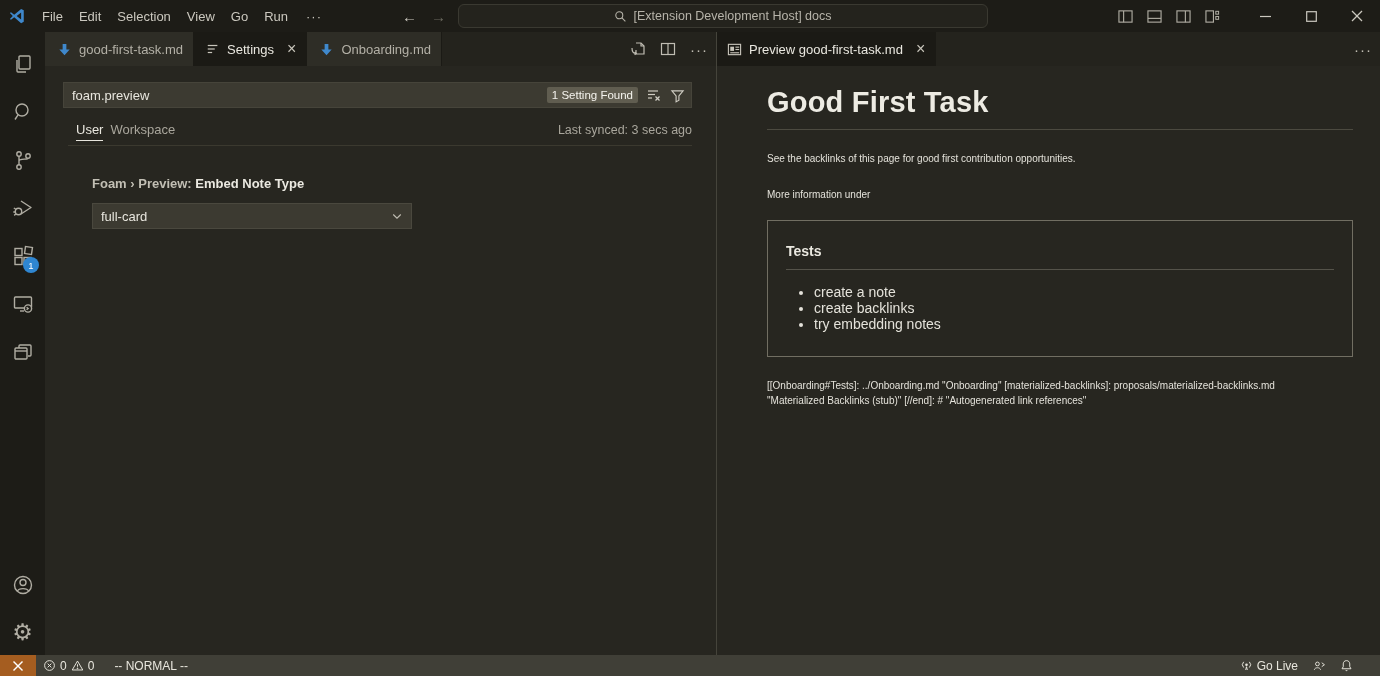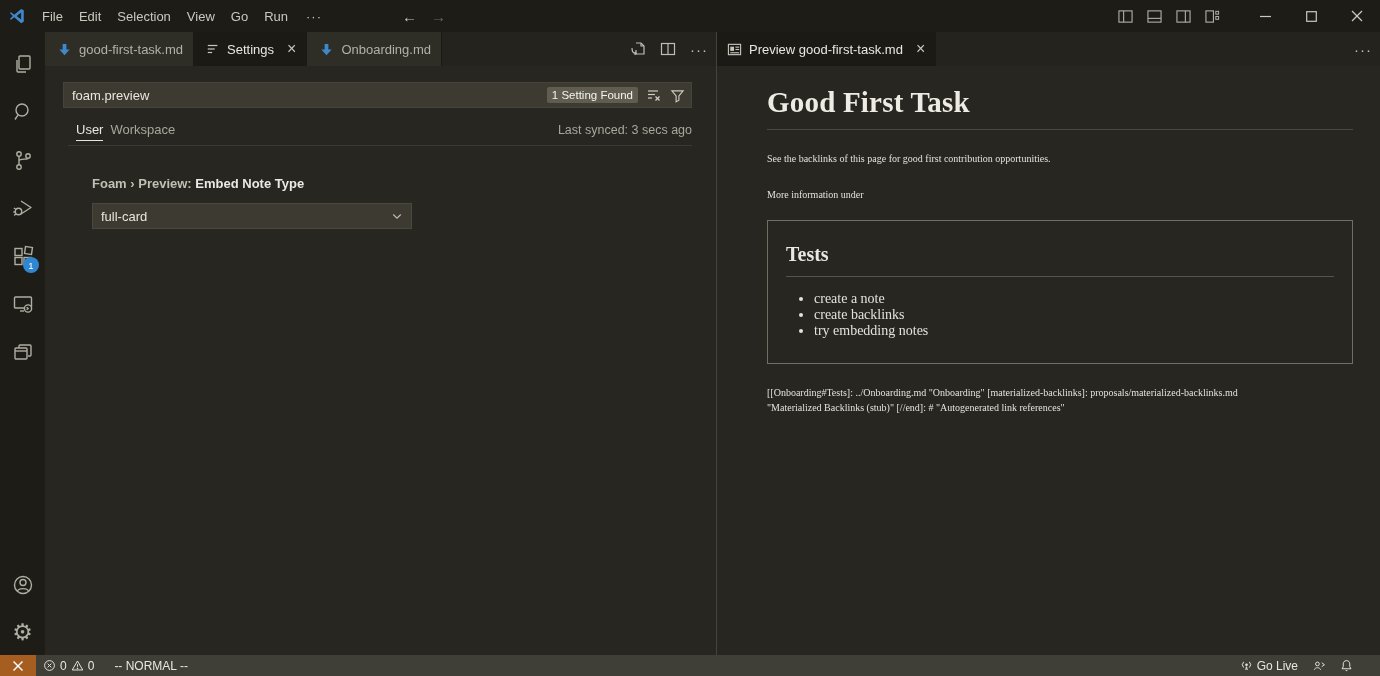--- a/index.html
+++ b/index.html
@@ -83,29 +83,29 @@
   .setting-label { font-size:13px; margin-bottom:12px; }
   .setting-cat { color:#c2bfb4; font-weight:600; }
   .setting-name { color:#ebe9e1; font-weight:700; }
   .select-box {
     width:320px; height:26px; background:#3c3a31; border:1px solid #4a483e;
     display:flex; align-items:center; padding:0 8px; color:#e8e6de; font-size:13px; cursor:default;
   }
   .select-box .chev { margin-left:auto; color:#c0bdb3; }
 
   
-  .preview { flex:1; background:#272620; padding:20px 27px 0 50px; overflow:hidden;font-family:Liberation Serif, serif; }
+  .preview { flex:1; background:#272620; padding:20px 27px 0 50px; overflow:hidden; }
   .preview h1 {
     font-size:29px; font-weight:600; color:#edebe3; padding-bottom:10px;
     border-bottom:1px solid #4c4a40; margin-bottom:4px; letter-spacing:.2px;
   }
   .preview p { font-size:10px; line-height:1.5; margin-top:21px; color:#e4e2da; }
   .note-card { border:1px solid #716e62; margin-top:18px; padding:12px 18px 22px; }
   .note-card h2 {
-    font-size:20px; font-weight:600; color:#eae8e0; margin-top:10px;
+    font-size:14px; font-weight:600; color:#eae8e0; margin-top:10px;
     padding-bottom:10px; border-bottom:1px solid #55534a;
   }
   .note-card ul { margin:14px 0 2px 0; padding-left:28px; }
   .note-card li { font-size:14px; margin:0 0; color:#e4e2da; }
   .md-link { color:#4596e8; text-decoration:none; cursor:pointer; }
   .link-para { margin-top:26px; }
   .refs-para { margin-top:20px; max-width:522px; }
 
   
   .statusbar {
@@ -130,20 +130,27 @@
   <div class="menu-item">File</div>
   <div class="menu-item">Edit</div>
   <div class="menu-item">Selection</div>
   <div class="menu-item">View</div>
   <div class="menu-item">Go</div>
   <div class="menu-item">Run</div>
   <div class="menu-overflow">···</div>
   <div class="nav-arrows">
     <span class="nav-back">←</span>
     <span class="nav-fwd">→</span>
+  </div>
+  <div class="cmd-center">
+    <svg width="13" height="13" viewBox="0 0 16 16">
+      <circle cx="6.5" cy="6.5" r="4.3" fill="none" stroke="#b7b4aa" stroke-width="1.3"></circle>
+      <line x1="9.8" y1="9.8" x2="14" y2="14" stroke="#b7b4aa" stroke-width="1.3"></line>
+    </svg>
+    <span>[Extension Development Host] docs</span>
   </div>
   <div class="win-controls">
     <div class="layout-icons">
       <svg width="15" height="15" viewBox="0 0 16 16">
         <rect x="1" y="2" width="14" height="12" fill="none" stroke="#b0ada3" stroke-width="1.2"></rect>
         <line x1="6" y1="2" x2="6" y2="14" stroke="#b0ada3" stroke-width="1.2"></line>
       </svg>
       <svg width="15" height="15" viewBox="0 0 16 16">
         <rect x="1" y="2" width="14" height="12" fill="none" stroke="#b0ada3" stroke-width="1.2"></rect>
         <line x1="1" y1="10" x2="15" y2="10" stroke="#b0ada3" stroke-width="1.2"></line>

